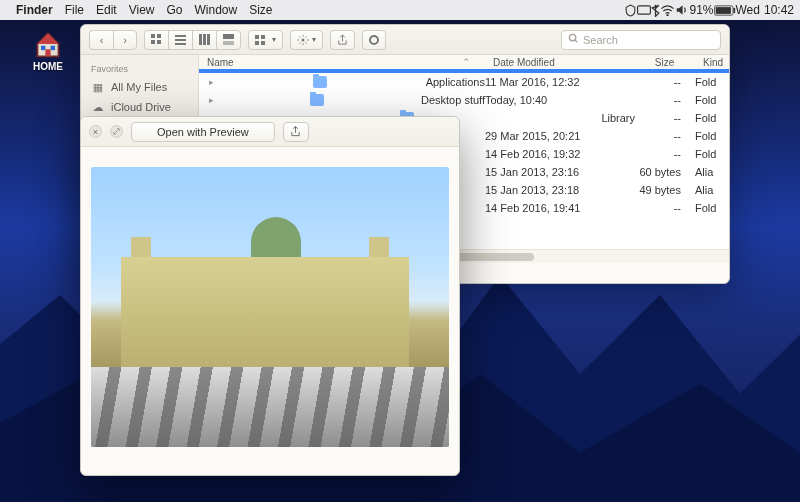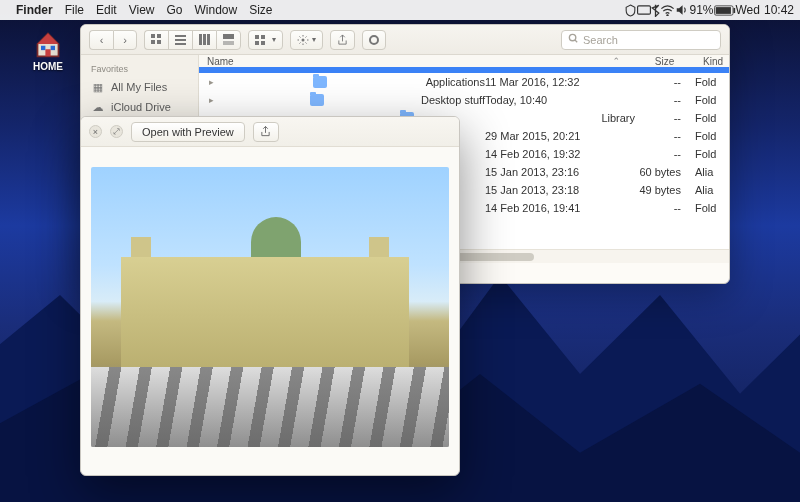--- a/index.html
+++ b/index.html
@@ -38,21 +38,21 @@
   .seg-group .tbtn:last-child{border-top-right-radius:4px;border-bottom-right-radius:4px;border-right:1px solid #cfccc3}
   .search { flex:1; max-width:160px; margin-left:auto; height:20px; border:1px solid #cfccc3; border-radius:4px; background:#fff; display:flex; align-items:center; padding:0 6px; color:#a7a39a; }
   .search .sico{margin-right:4px}
   .finder-body { display:flex; height:calc(100% - 50px); }
   .sidebar { width:118px; background:#f3f0e9; border-right:1px solid #e1ddd3; padding:6px 0; overflow:hidden; color:#5b5b5b; }
   .sidebar .hdr { font-size:9px; color:#8d8a83; padding:3px 10px; text-transform:none; }
   .sidebar .item { display:flex; align-items:center; gap:6px; padding:2px 10px; line-height:16px; }
   .sidebar .item .ico { width:14px; text-align:center; color:#7b7b7b; }
 
   .listpane { flex:1; background:#fff; position:relative; display:flex; flex-direction:column; }
-  .cols { display:flex; align-items:center; height:18px; border-bottom:6px solid #3b82f6; background:#faf8f3; font-size:10px; color:#555; }
+  .cols { display:flex; align-items:center; height:18px; border-bottom:4px solid #3b82f6; background:#faf8f3; font-size:10px; color:#555; }
   .cols .c { padding:0 8px; border-right:1px solid #eadfcf00; }
   .c-name{flex:1;display:flex;align-items:center;justify-content:space-between}
   .c-date{width:150px}
   .c-size{width:60px;text-align:center;padding-right:14px}
   .c-kind{width:34px}
   .rows { flex:1; overflow:hidden; }
   .row { display:flex; align-items:center; height:18px; font-size:11px; }
   .row .c-name{display:flex;align-items:center;gap:5px;padding-left:10px}
   .row .tri{color:#9a968d;font-size:9px}
   .row .fico{width:14px;height:12px;background:#7fb7ff;border-radius:2px;position:relative}
@@ -61,21 +61,21 @@
   .row .c-size{width:60px;text-align:right;color:#333;padding-right:14px}
   .row .c-kind{width:34px;color:#333}
   .hscroll { height:14px; border-top:1px solid #e7e3d9; background:#f7f4ee; position:relative; }
   .hscroll .thumb{position:absolute;left:6px;top:3px;height:8px;width:62%;background:#cfccc3;border-radius:4px}
 
   
   .ql { position:absolute; top:116px; left:80px; width:380px; height:360px; background:#fbfaf6; border:1px solid #c9c6c0; border-radius:6px; box-shadow:0 18px 50px rgba(0,0,0,.45); z-index:10; overflow:hidden; }
   .ql .qlbar { height:30px; display:flex; align-items:center; padding:0 8px; gap:8px; border-bottom:1px solid #e1ddd3; background:linear-gradient(#f8f6f1,#f1efe8); }
   .ql .qclose { width:13px;height:13px;border-radius:50%;background:#e8e5dc;color:#6b6b6b;display:flex;align-items:center;justify-content:center;font-size:9px;border:1px solid #cfccc3 }
   .ql .fname { flex:1; text-align:center; font-size:11px; color:#555; }
-  .ql .openbtn { height:20px; padding:0 10px; border:1px solid #cfccc3; border-radius:4px; background:linear-gradient(#fff,#f3f1ea); font-size:11px; display:flex; align-items:center; }
+  .ql .openbtn { height:20px; padding:0 25px; border:1px solid #cfccc3; border-radius:4px; background:linear-gradient(#fff,#f3f1ea); font-size:11px; display:flex; align-items:center; }
   .ql .share { width:26px; height:20px; border:1px solid #cfccc3; border-radius:4px; background:linear-gradient(#fff,#f3f1ea); display:flex; align-items:center; justify-content:center; }
   .ql .imgwrap { padding:20px 10px 10px; height:calc(100% - 30px); display:flex; align-items:flex-start; justify-content:center; }
   .ql .photo { width:360px; height:280px; border-radius:2px; overflow:hidden; position:relative; background:linear-gradient(180deg,#9fd2ff 0%, #bfe2ff 35%, #d8ecf8 48%, #c4b980 55%, #a89b63 70%, #7c7c7c 85%); }
   .ql .bld { position:absolute; bottom:70px; left:30px; right:40px; height:120px; background:linear-gradient(180deg,#d8cf92,#b8ad6e); }
   .ql .dome{position:absolute;bottom:180px;left:160px;width:50px;height:50px;border-radius:50% 50% 10% 10%;background:#7fa36f}
   .ql .tw1{position:absolute;bottom:150px;left:40px;width:20px;height:60px;background:#cfc58a}
   .ql .tw2{position:absolute;bottom:150px;right:60px;width:20px;height:60px;background:#cfc58a}
   .ql .road{position:absolute;bottom:0;left:0;right:0;height:80px;background:repeating-linear-gradient(100deg,#ddd 0 18px,#888 18px 30px)}
   .ql .road:after{content:"";position:absolute;inset:0;background:linear-gradient(180deg,rgba(120,120,120,0) 0%, rgba(90,90,90,.6) 100%)}
 </style>
@@ -265,20 +265,21 @@
         </div>
       <div class="hdr">Devices</div>
 
     </div>
     <div class="listpane">
       <div class="cols">
         <div class="c c-name">
             <span>Name</span>
             <span style="color:#888;font-size:9px;margin-right:6px">⌃</span>
           </div>
+        <div class="c c-date">Date Modified</div>
         <div class="c c-size">Size</div>
         <div class="c c-kind">Kind</div>
       </div>
       <div class="rows" id="rows">
           <div class="row">
             <div class="c-name">
               <span class="tri">▸</span>
               <span class="fico"></span>
               <span>Applications</span>
             </div>

